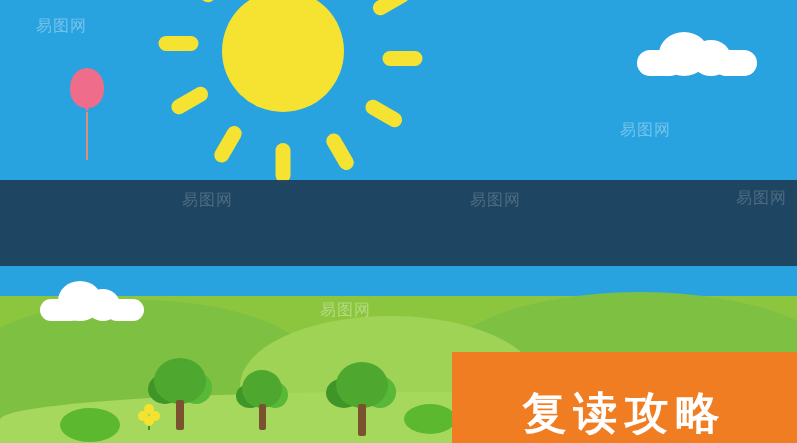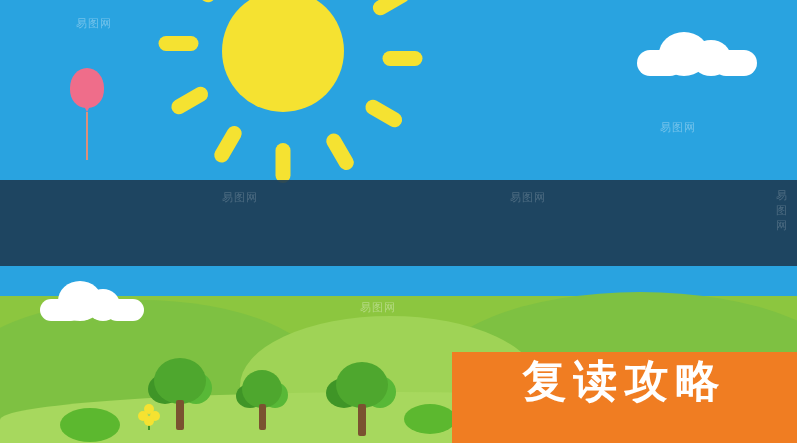--- a/index.html
+++ b/index.html
@@ -243,39 +243,38 @@
   }
   
   .badge {
     position: absolute;
     left: 452px;
     top: 352px;
     width: 345px;
     height: 91px;
     background: #f07d22;
     display: flex;
-    align-items: flex-start;
+    align-items: flex-end;
     justify-content: center;
   }
   .badge-text {
     color: #ffffff;
     font-size: 44px;
     font-weight: bold;
     letter-spacing: 7px;
     font-family: "DejaVu Sans", "Liberation Sans", sans-serif;
   }
   
   .wm {
     position: absolute;
     color: rgba(255,255,255,0.34);
-    font-size: 11px;
+    font-size: 16px;
     letter-spacing: 1px;
     font-family: "DejaVu Sans", "Liberation Sans", sans-serif;
     user-select: none;
-    margin-left: 40px;
   }
   .wm-dark { color: rgba(255,255,255,0.20); }
   .wm-1 { left: 182px; top: 190px; }
   .wm-2 { left: 470px; top: 190px; }
   .wm-3 { left: 736px; top: 188px; }
   .wm-4 { left: 36px;  top: 16px; }
   .wm-5 { left: 320px; top: 300px; }
   .wm-6 { left: 620px; top: 120px; }
 </style>
 </head>

